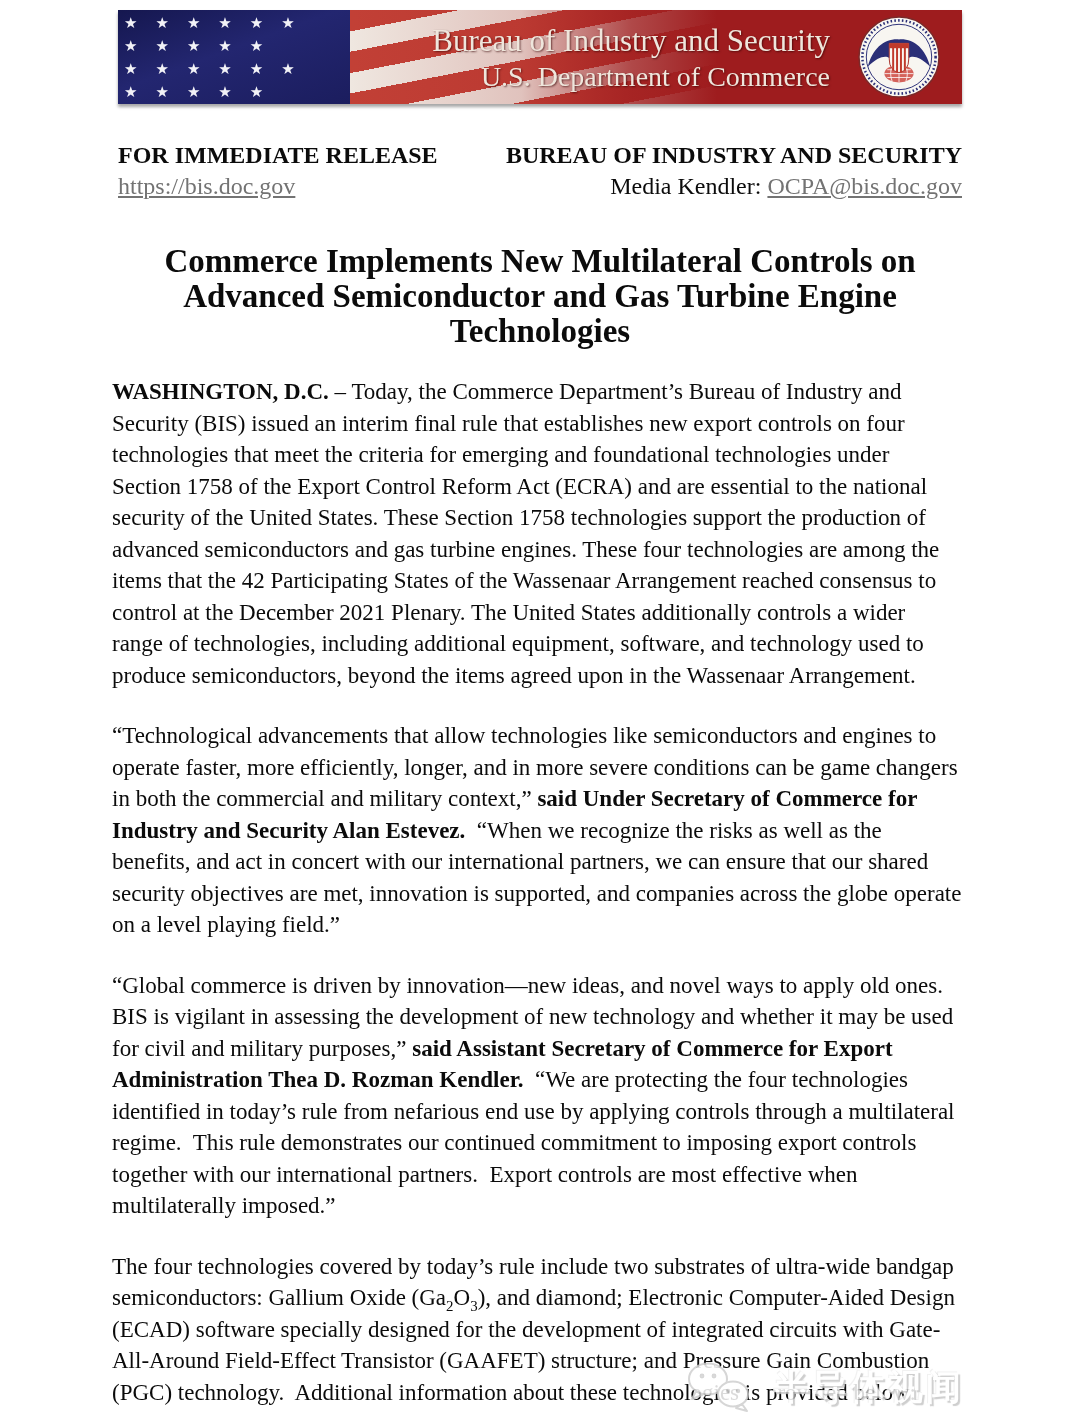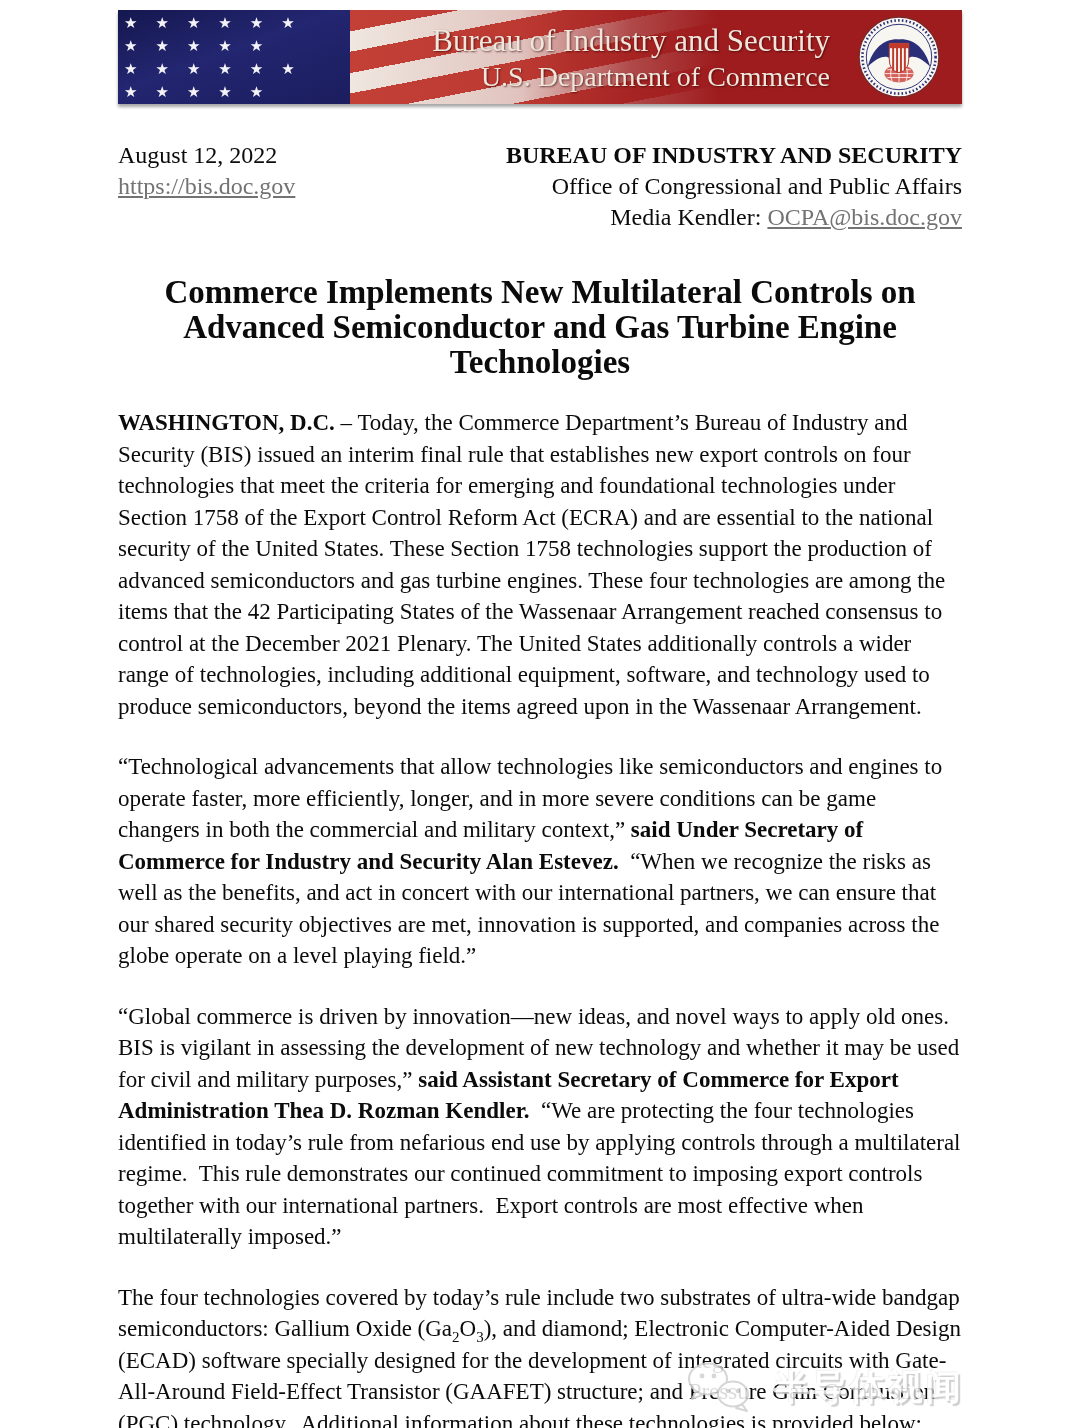--- a/index.html
+++ b/index.html
@@ -87,21 +87,21 @@
     margin: 42px auto 0 auto;
     max-width: 1014px;
     font-size: 33px;
     line-height: 35px;
     font-weight: bold;
     text-align: center;
   }
 
   
   .body-para {
-    margin: 29px 8px 0 8px;
+    margin: 29px 8px 0 2px;
     font-size: 23px;
     line-height: 31.5px;
     white-space: pre-wrap;
     text-align: left;
   }
   .body-para.first { margin-top: 27px; }
   .body-para b { font-weight: bold; }
   .body-para sub { font-size: 0.65em; line-height: 0; }
 
   
@@ -144,26 +144,25 @@
       <ellipse cx="42" cy="59" rx="15" ry="9" fill="#d4625a"></ellipse>
       <path d="M27 59 h30 M30 55 h24 M30 63 h24 M42 50 v18 M35 51 a22 22 0 0 0 0 16 M49 51 a22 22 0 0 1 0 16" stroke="#fff" stroke-width="0.8" fill="none"></path>
       <path d="M32 28 h20 v16 q0 12 -10 14 q-10 -2 -10 -14 Z" fill="#faf7f1" stroke="#a8342c" stroke-width="1"></path>
       <path d="M36 29 v27 M40 29 v29 M44 29 v29 M48 29 v27" stroke="#c0392b" stroke-width="2"></path>
       <rect x="32" y="28" width="20" height="5" fill="#c0392b"></rect>
     </svg>
   </header>
 
   <section class="release-info">
     <div class="release-left">
-      <div>August 12, 2022</div>
+      <div class="bold-line">FOR IMMEDIATE RELEASE</div>
       <a class="doc-link" href="#">https://bis.doc.gov</a>
     </div>
     <div class="release-right">
       <div class="bold-line">BUREAU OF INDUSTRY AND SECURITY</div>
-      <div>Office of Congressional and Public Affairs</div>
       <div><span>Media Kendler: </span><a class="doc-link" href="#">OCPA@bis.doc.gov</a></div>
     </div>
   </section>
 
   <h1 class="doc-title">Commerce Implements New Multilateral Controls on Advanced Semiconductor and Gas Turbine Engine Technologies</h1>
 
   <p class="body-para first"><b>WASHINGTON, D.C.</b><span> – Today, the Commerce Department’s Bureau of Industry and Security (BIS) issued an interim final rule that establishes new export controls on four technologies that meet the criteria for emerging and foundational technologies under Section 1758 of the Export Control Reform Act (ECRA) and are essential to the national security of the United States. These Section 1758 technologies support the production of advanced semiconductors and gas turbine engines. These four technologies are among the items that the 42 Participating States of the Wassenaar Arrangement reached consensus to control at the December 2021 Plenary. The United States additionally controls a wider range of technologies, including additional equipment, software, and technology used to produce semiconductors, beyond the items agreed upon in the Wassenaar Arrangement.</span></p>
 
   <p class="body-para"><span>“Technological advancements that allow technologies like semiconductors and engines to operate faster, more efficiently, longer, and in more severe conditions can be game changers in both the commercial and military context,” </span><b>said Under Secretary of Commerce for Industry and Security Alan Estevez.</b><span>  “When we recognize the risks as well as the benefits, and act in concert with our international partners, we can ensure that our shared security objectives are met, innovation is supported, and companies across the globe operate on a level playing field.”</span></p>
 

